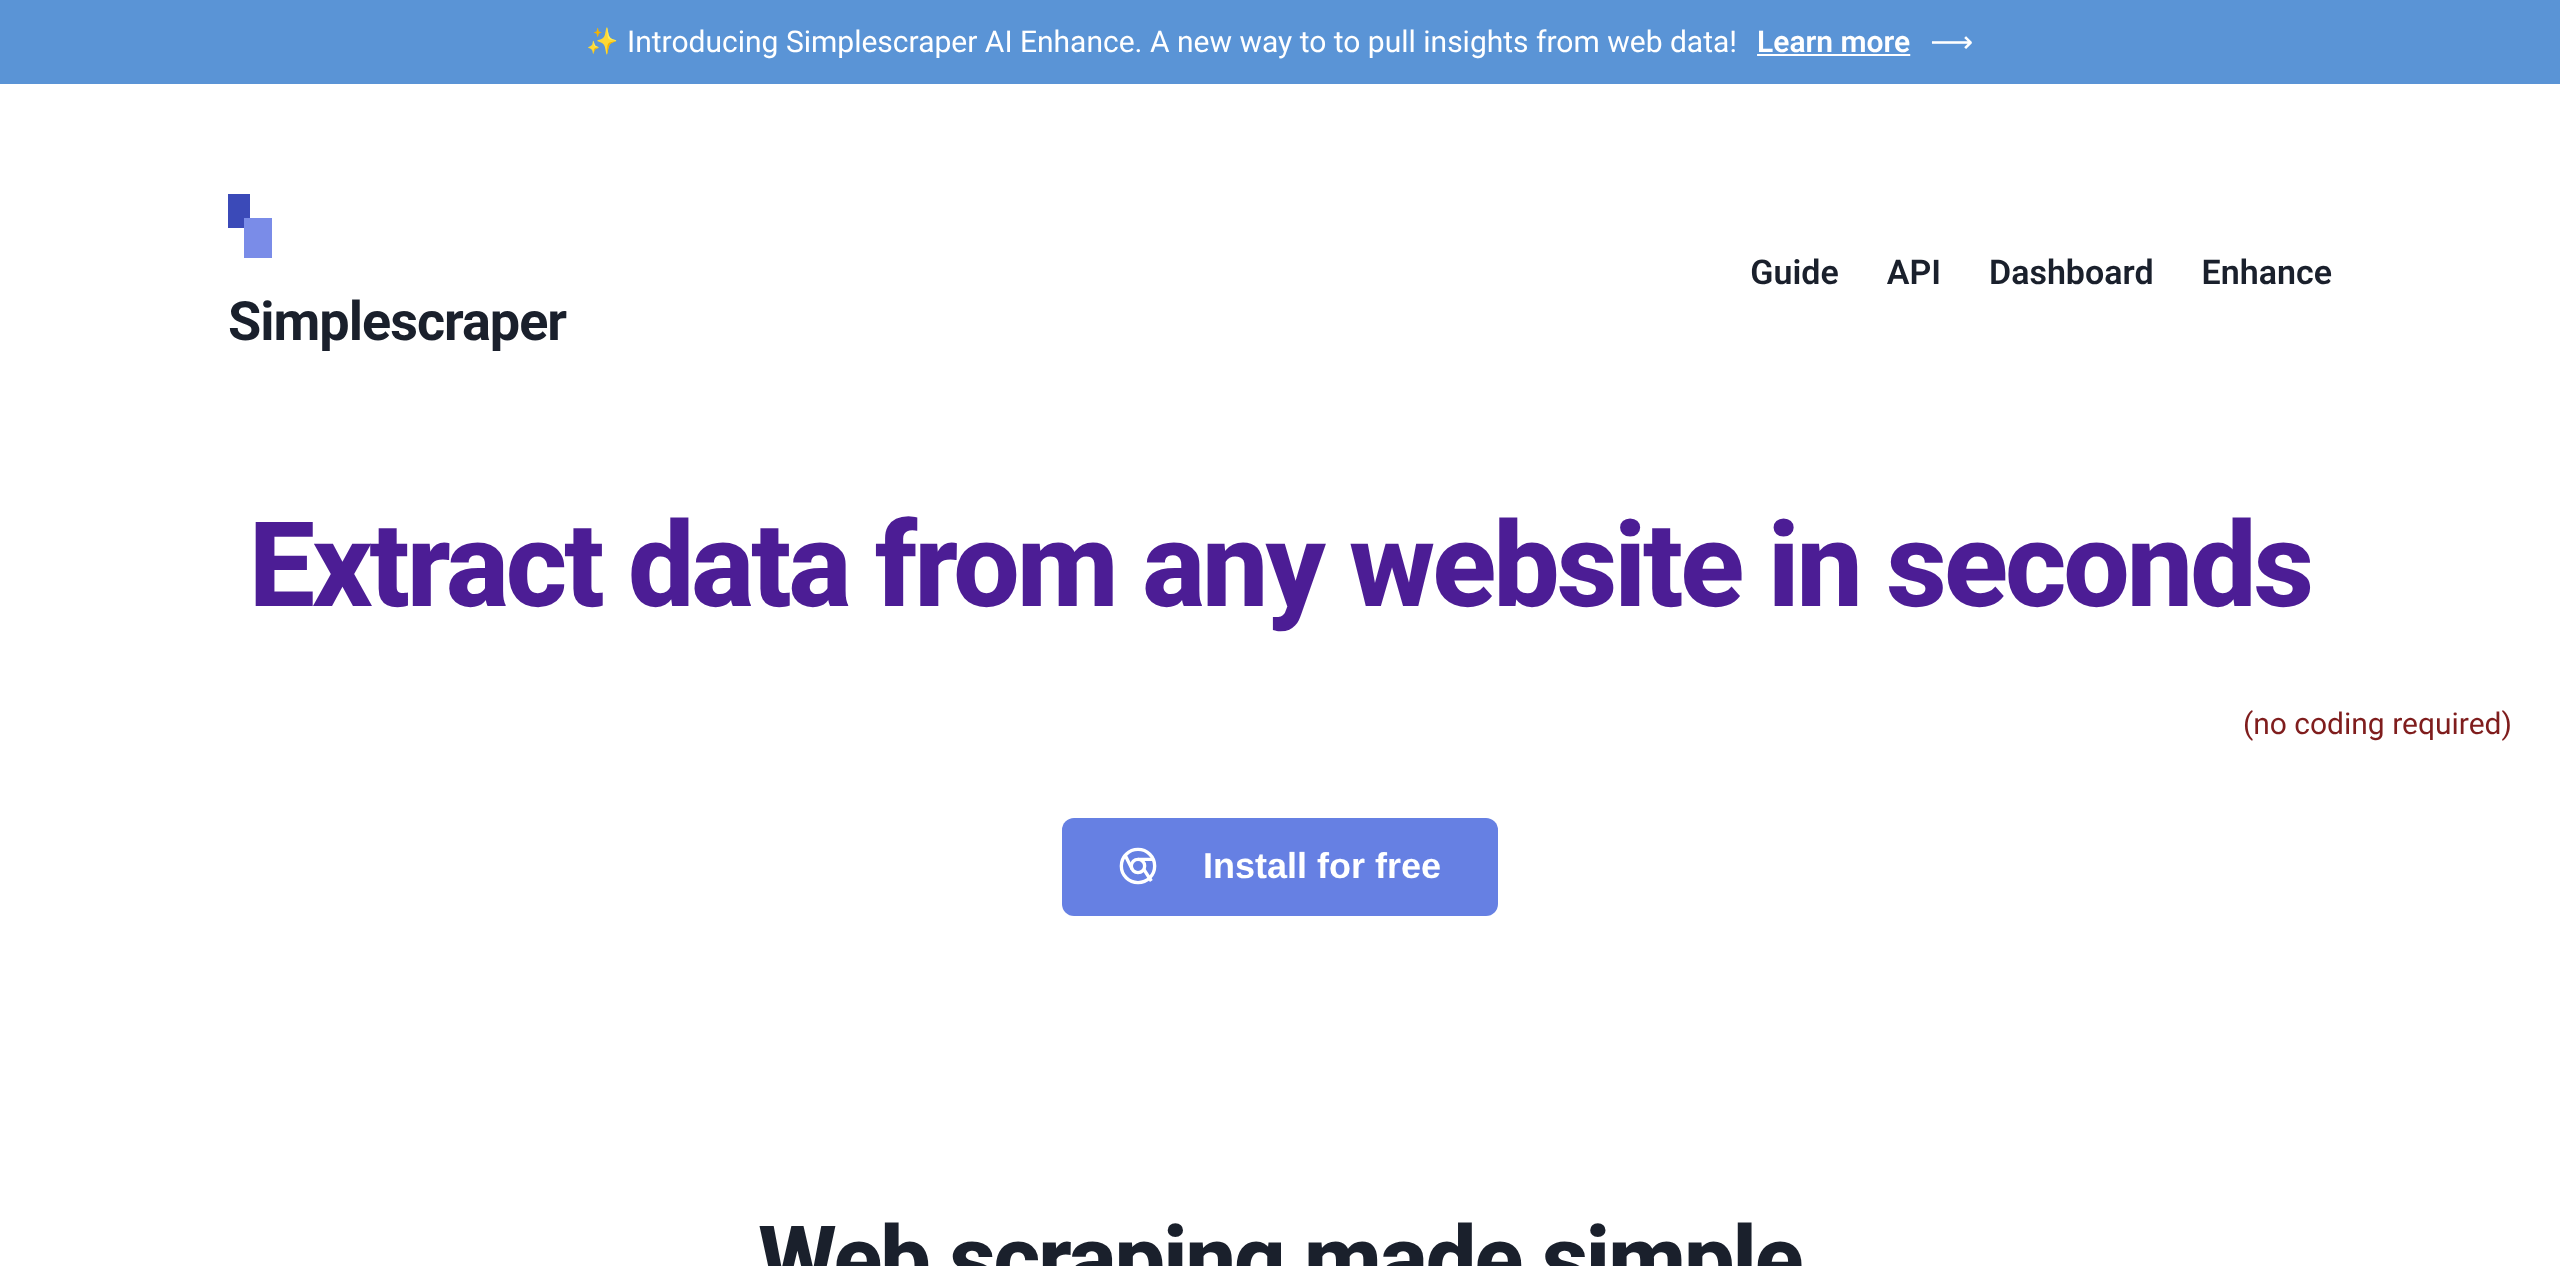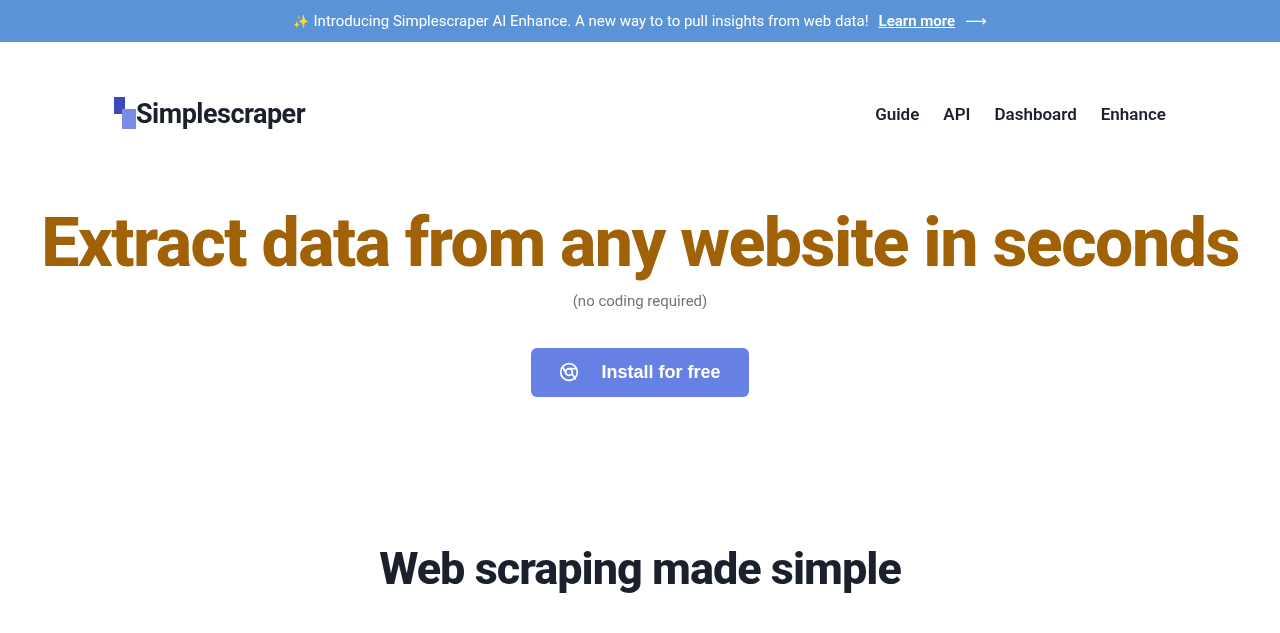--- a/index.html
+++ b/index.html
@@ -40,22 +40,23 @@
     .header {
       max-width: 1100px;
       margin: 0 auto;
       padding: 55px 24px 0 24px;
       display: flex;
       align-items: center;
       justify-content: space-between;
     }
     .logo {
       display: flex;
-      align-items: center;
-      gap: 0;
+      align-items: flex-start;
+      gap: 14px;
+      flex-direction: column;
     }
     .logo-icon {
       width: 22px;
       height: 34px;
       position: relative;
     }
     .logo-text {
       font-size: 27px;
       font-weight: 700;
       color: #1a202c;
@@ -71,36 +72,37 @@
       color: #1a202c;
       cursor: pointer;
       text-decoration: none;
     }
     .hero {
       text-align: center;
       margin-top: 75px;
       padding: 0 24px;
     }
     .hero-title {
-      font-size: 68px;
+      font-size: 59px;
       font-weight: 800;
-      color: #a16207;
+      color: #4c1d95;
       letter-spacing: -1.5px;
       line-height: 1.1;
     }
     .hero-subtitle {
       font-size: 23px;
       color: #1a202c;
       margin-top: 32px;
       font-weight: 400;
     }
     .hero-note {
       font-size: 15px;
-      color: #737373;
-      margin-top: 11px;
+      color: #7f1d1d;
+      margin-top: 36px;
+      text-align: right;
     }
     .cta-button {
       display: inline-flex;
       align-items: center;
       gap: 22px;
       background: #6680e3;
       color: #fff;
       border: none;
       border-radius: 6px;
       padding: 14px 28px;

